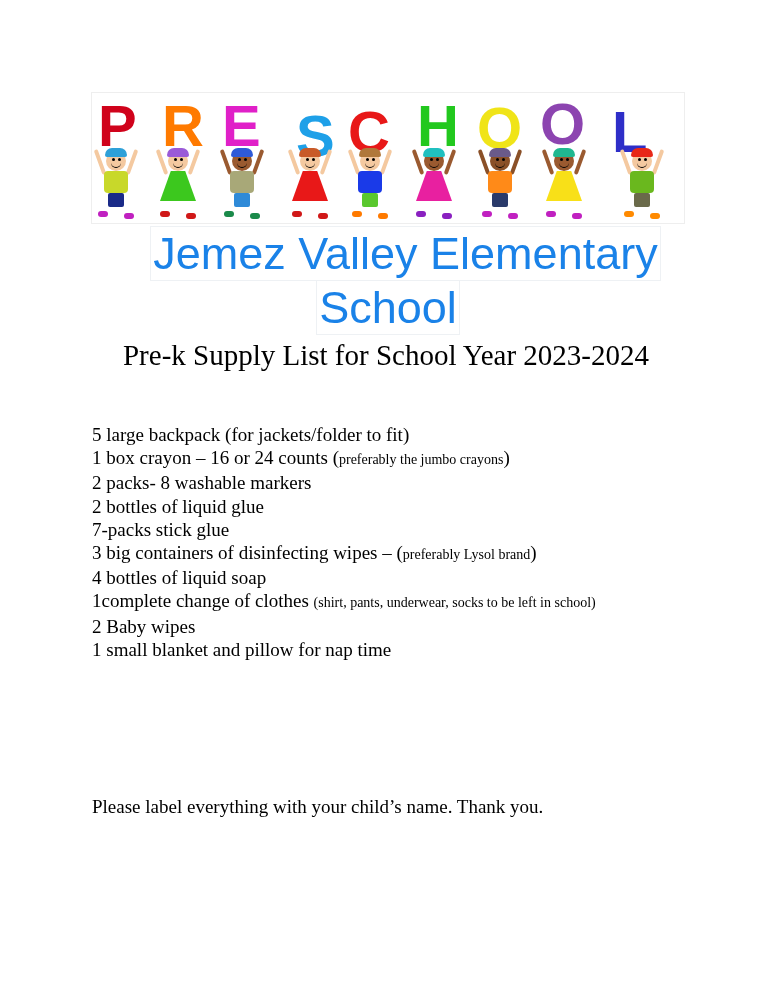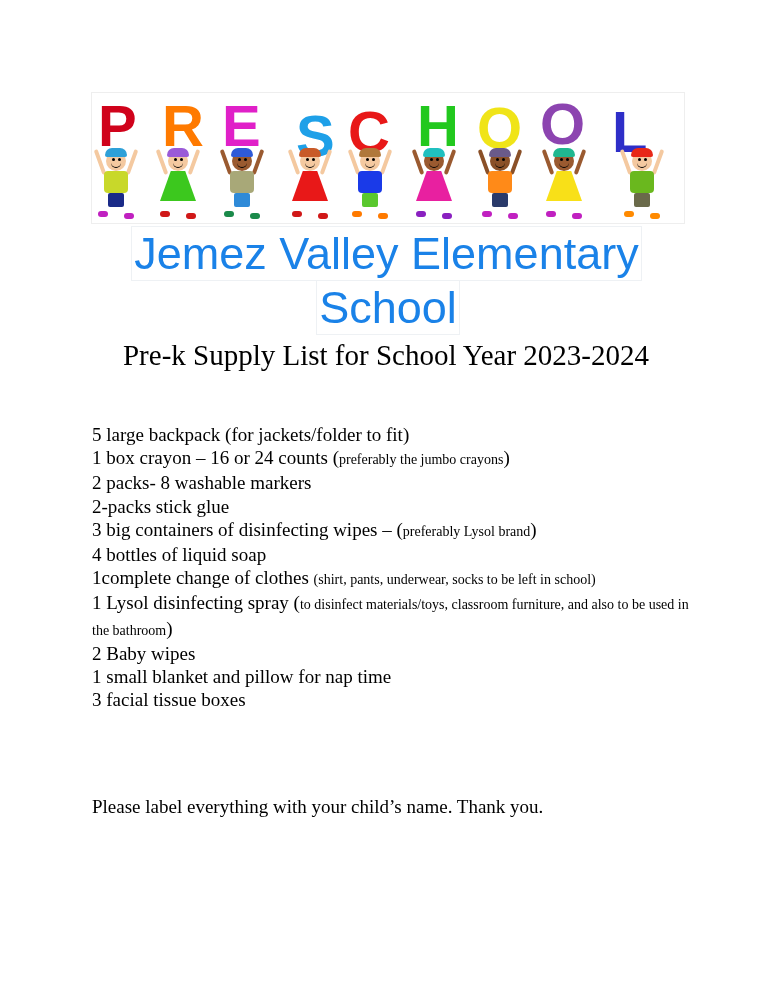--- a/index.html
+++ b/index.html
@@ -13,21 +13,21 @@
     .kid .dress { position: absolute; left: 2px; top: 28px; width: 36px; height: 30px; clip-path: polygon(30% 0, 70% 0, 100% 100%, 0 100%); }
     .kid .legs { position: absolute; left: 12px; top: 50px; width: 16px; height: 14px; border-radius: 2px; }
     .kid .shoe-l { position: absolute; left: 2px; top: 68px; width: 10px; height: 6px; border-radius: 3px; }
     .kid .shoe-r { position: absolute; left: 28px; top: 70px; width: 10px; height: 6px; border-radius: 3px; }
     .kid .arm-l { position: absolute; left: 2px; top: 6px; width: 4px; height: 26px; background: #f4c9a0; transform: rotate(-20deg); border-radius: 2px; }
     .kid .arm-r { position: absolute; left: 34px; top: 6px; width: 4px; height: 26px; background: #f4c9a0; transform: rotate(20deg); border-radius: 2px; }
     .kid .eye { position: absolute; top: 15px; width: 3px; height: 3px; background: #000; border-radius: 50%; }
     .kid .mouth { position: absolute; left: 15px; top: 20px; width: 10px; height: 4px; border-bottom: 1.5px solid #000; border-radius: 0 0 6px 6px; }
 
     .title-box { position: absolute; font-family: "Liberation Sans", sans-serif; color: #1a82e8; border: 1px solid #eef1f4; text-align: center; white-space: nowrap; }
-    .title1 { left: 131px; top: 226px; width: 509px; height: 53px; font-size: 45px; line-height: 53px; }
+    .title1 { left: 150px; top: 226px; width: 509px; height: 53px; font-size: 45px; line-height: 53px; }
     .title2 { left: 316px; top: 280px; width: 142px; height: 53px; font-size: 45px; line-height: 53px; }
     .subtitle { position: absolute; left: 0; top: 336px; width: 772px; text-align: center; font-size: 29px; line-height: 38px; }
 
     .list { position: absolute; left: 92px; top: 423px; width: 600px; margin: 0; padding: 0; list-style: none; }
     .list li { font-size: 19px; line-height: 23.2px; white-space: nowrap; }
     .list li.wrap { white-space: normal; }
     .small { font-size: 14px; font-family: Liberation Serif, serif; }
     .note { position: absolute; left: 92px; top: 795px; font-size: 19px; line-height: 24px; white-space: nowrap; }
   </style>
 </head>
@@ -160,23 +160,22 @@
 </div>
 
 <div class="title-box title1">Jemez Valley Elementary</div>
 <div class="title-box title2">School</div>
 <div class="subtitle">Pre-k Supply List for School Year 2023-2024</div>
 
 <ul class="list">
   <li><span>5 large backpack (for jackets/folder to fit)</span></li>
   <li><span>1 box crayon – 16 or 24 counts (</span><span class="small">preferably the jumbo crayons</span><span>)</span></li>
   <li><span>2 packs- 8 washable markers</span></li>
-  <li><span>2-packs stick glue</span></li>
+  <li><span>2 bottles of liquid glue</span></li>
+  <li><span>7-packs stick glue</span></li>
   <li><span>3 big containers of disinfecting wipes – (</span><span class="small">preferably Lysol brand</span><span>)</span></li>
   <li><span>4 bottles of liquid soap</span></li>
   <li><span>1complete change of clothes </span><span class="small">(shirt, pants, underwear, socks to be left in school)</span></li>
-  <li class="wrap"><span>1 Lysol disinfecting spray (</span><span class="small">to disinfect materials/toys, classroom furniture, and also to be used in the bathroom</span><span>)</span></li>
   <li><span>2 Baby wipes</span></li>
   <li><span>1 small blanket and pillow for nap time</span></li>
-  <li><span>3 facial tissue boxes</span></li>
 </ul>
 
 <div class="note">Please label everything with your child’s name. Thank you.</div>
 
 </body></html>

